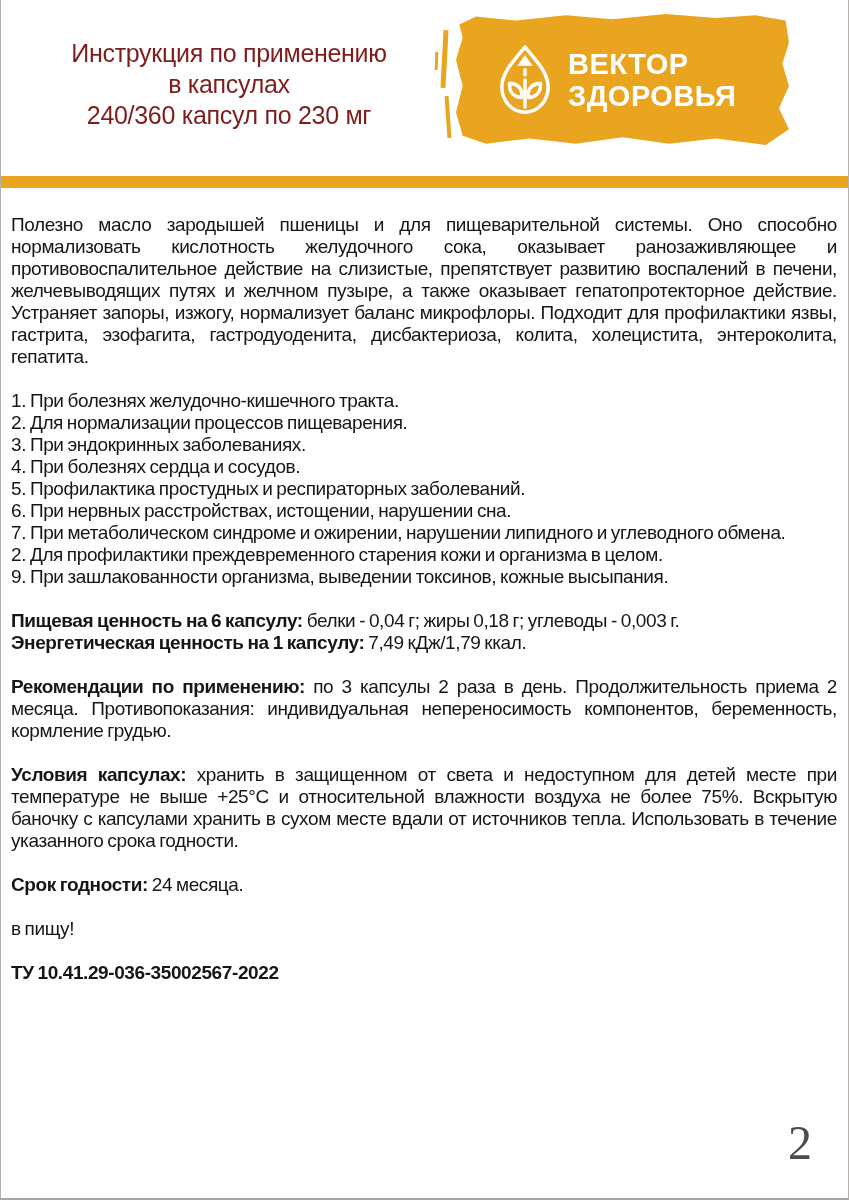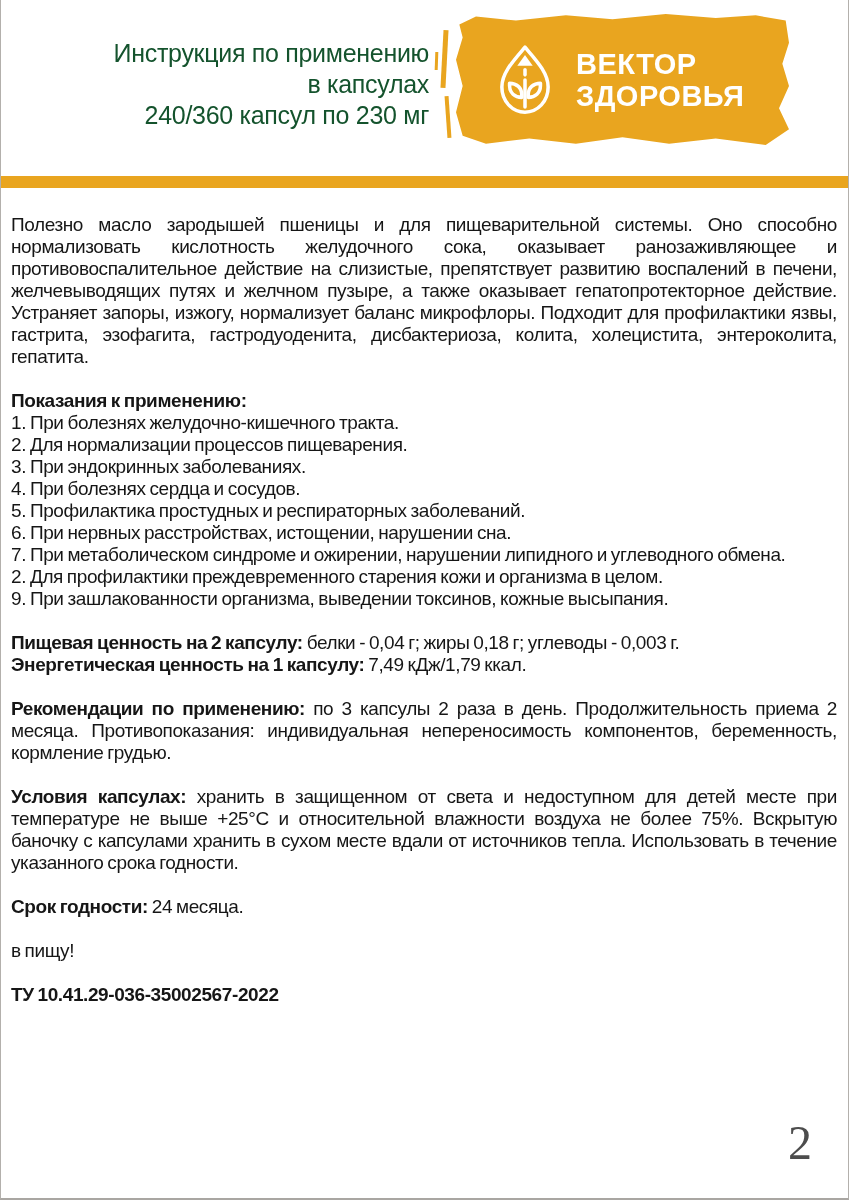--- a/index.html
+++ b/index.html
@@ -18,24 +18,24 @@
     overflow: hidden;
   }
 
   
   .header { position: relative; height: 188px; }
 
   .title-block {
     position: absolute;
     left: 28px; top: 38px;
     width: 400px;
-    text-align: right;
+    text-align: center;
     font-size: 25px;
     line-height: 31px;
-    color: #14532d;
+    color: #7f1d1d;
     letter-spacing: -0.3px;
   }
 
   .logo-splash {
     position: absolute;
     left: 455px; top: 14px;
     width: 333px; height: 131px;
     display: flex;
     align-items: center;
     clip-path: polygon(1% 8%, 6% 2%, 18% 5%, 33% 1%, 47% 4%, 63% 0%, 78% 3%,
@@ -45,21 +45,21 @@
   }
 
   .brush-mark { position: absolute; }
   .brush-1 { left: 441px; top: 30px; width: 5px; height: 58px; transform: rotate(3deg); }
   .brush-2 { left: 445px; top: 96px; width: 4px; height: 42px; transform: rotate(-4deg); }
   .brush-3 { left: 434px; top: 52px; width: 3px; height: 18px; transform: rotate(2deg); }
 
   .logo-icon { width: 66px; height: 72px; margin-left: 36px; flex: 0 0 auto; }
 
   .brand-text {
-    margin-left: 18px;
+    margin-left: 10px;
     color: #ffffff;
     font-weight: bold;
     font-size: 29px;
     line-height: 32px;
     letter-spacing: 0.5px;
   }
 
   .divider { position: absolute; top: 176px; left: 0; width: 100%; height: 12px; }
 
   
@@ -117,37 +117,36 @@
     </div>
 
     <div class="divider splash-bg" style="background: rgb(233, 165, 31);"></div>
   </div>
 
   <div class="main">
 
     <p class="para justify">Полезно масло зародышей пшеницы и для пищеварительной системы. Оно способно нормализовать кислотность желудочного сока, оказывает ранозаживляющее и противовоспалительное действие на слизистые, препятствует развитию воспалений в печени, желчевыводящих путях и желчном пузыре, а также оказывает гепатопротекторное действие. Устраняет запоры, изжогу, нормализует баланс микрофлоры. Подходит для профилактики язвы, гастрита, эзофагита, гастродуоденита, дисбактериоза, колита, холецистита, энтероколита, гепатита.</p>
 
     <div class="para">
-      <div class="bold-label">Показания к применению:</div>
       <div>
         <div>1. При болезнях желудочно-кишечного тракта.</div>
         <div>2. Для нормализации процессов пищеварения.</div>
         <div>3. При эндокринных заболеваниях.</div>
         <div>4. При болезнях сердца и сосудов.</div>
         <div>5. Профилактика простудных и респираторных заболеваний.</div>
         <div>6. При нервных расстройствах, истощении, нарушении сна.</div>
         <div>7. При метаболическом синдроме и ожирении, нарушении липидного и углеводного обмена.</div>
         <div>2. Для профилактики преждевременного старения кожи и организма в целом.</div>
         <div>9. При зашлакованности организма, выведении токсинов, кожные высыпания.</div>
       </div>
     </div>
 
     <div class="para">
       <div>
-        <b class="bold-label">Пищевая ценность на 2 капсулу:</b>
+        <b class="bold-label">Пищевая ценность на 6 капсулу:</b>
         <span>белки - 0,04 г; жиры 0,18 г; углеводы - 0,003 г.</span>
       </div>
       <div>
         <b class="bold-label">Энергетическая ценность на 1 капсулу:</b>
         <span>7,49 кДж/1,79 ккал.</span>
       </div>
     </div>
 
     <p class="para justify">
       <b class="bold-label">Рекомендации по применению:</b>

